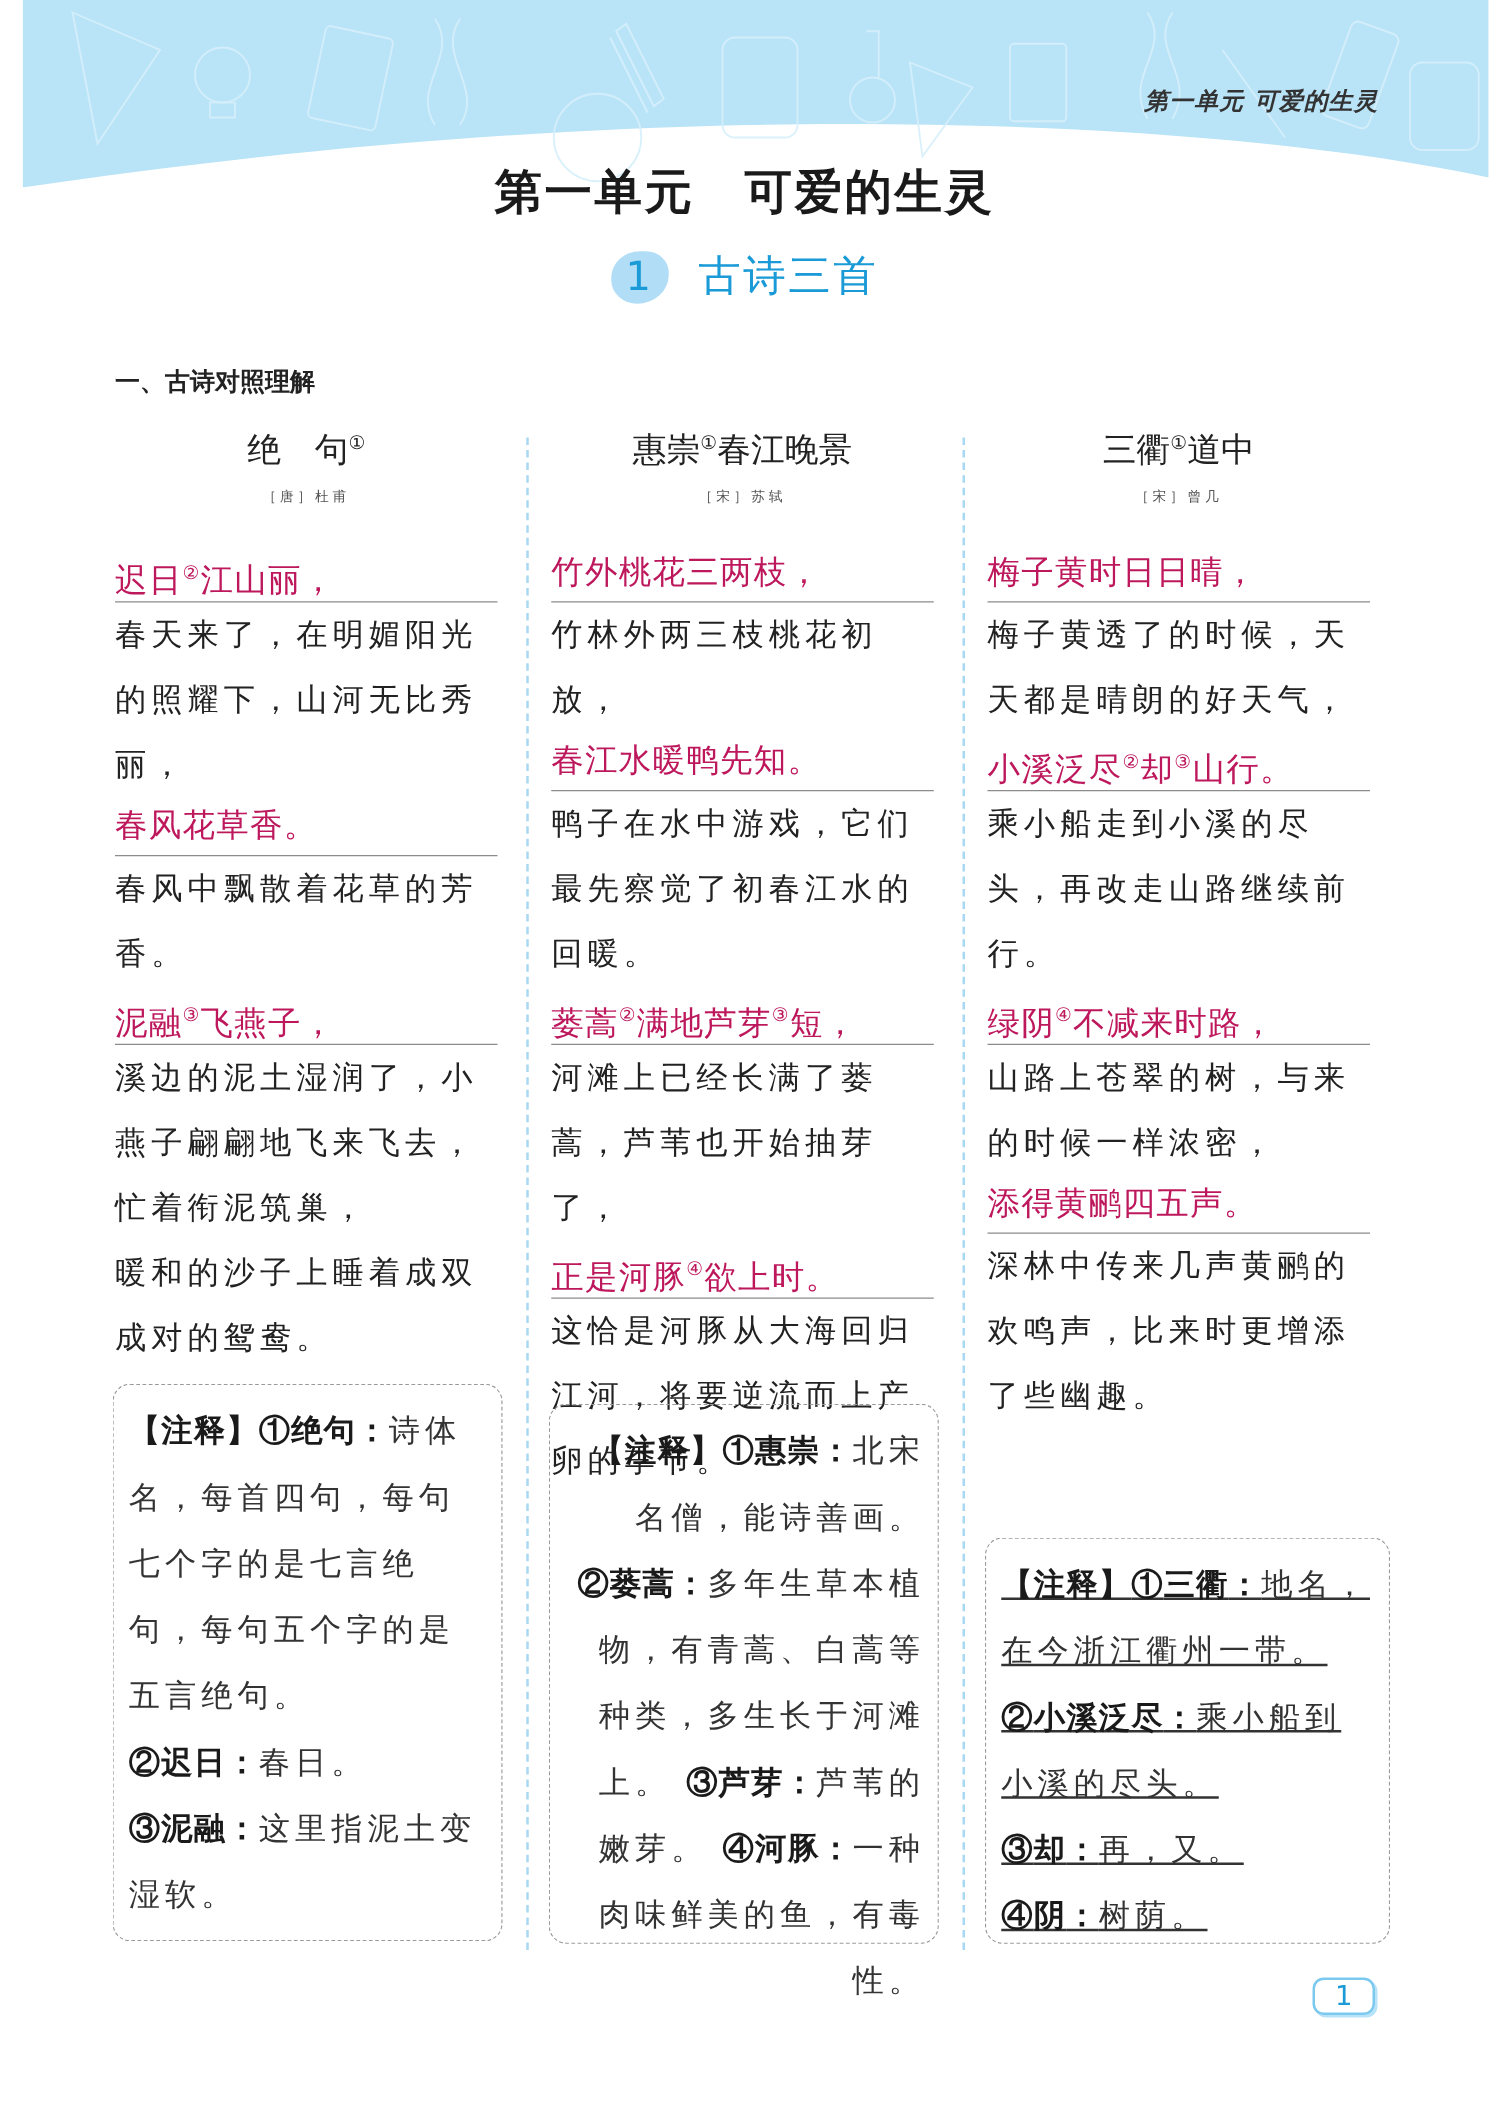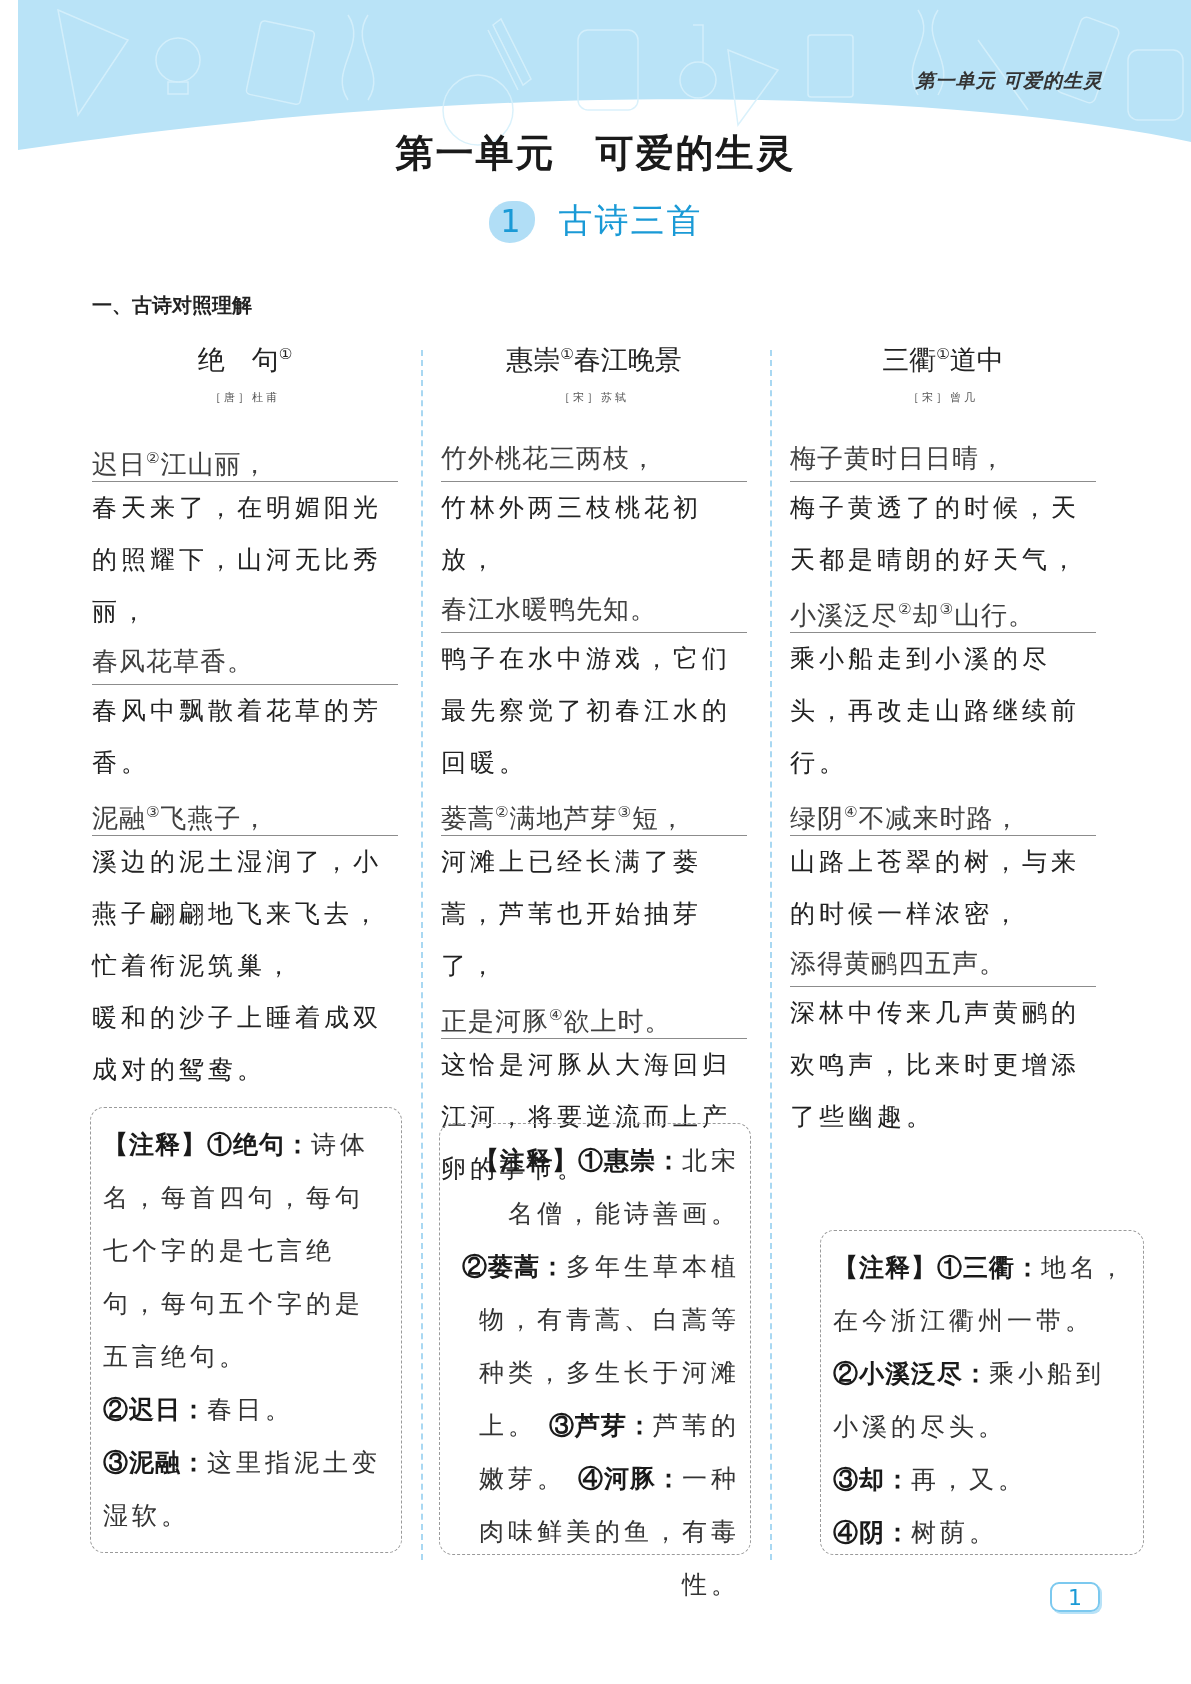--- a/index.html
+++ b/index.html
@@ -26,29 +26,29 @@
   .col2 { left: 441px; }
   .col3 { left: 790px; }
   .vdiv { position: absolute; top: 350px; height: 1210px; width: 0; border-left: 2px dashed #a9d8f2; }
   .vdiv1 { left: 421px; }
   .vdiv2 { left: 770px; }
 
   .poem-title { text-align: center; font-family: "DejaVu Sans", sans-serif; font-size: 27px; color: #222; height: 38px; line-height: 38px; }
   .poem-title sup { font-size: 15px; vertical-align: 10px; }
   .poem-author { text-align: center; font-size: 11px; color: #555; height: 62px; line-height: 50px; letter-spacing: 3px; }
 
-  .verse { font-family: "DejaVu Sans", sans-serif; font-size: 26px; color: #404040; height: 47px; line-height: 46px; border-bottom: 1.5px solid #8c8c8c; white-space: nowrap; letter-spacing: 1px; }
+  .verse { font-family: "DejaVu Sans", sans-serif; font-size: 26px; color: #be185d; height: 47px; line-height: 46px; border-bottom: 1.5px solid #8c8c8c; white-space: nowrap; letter-spacing: 1px; }
   .verse sup { font-size: 15px; vertical-align: 10px; }
   .trans { font-size: 25px; color: #222; line-height: 52px; letter-spacing: 4px; margin-bottom: 0px; }
 
   .note-box { position: absolute; border: 1.5px dashed #9a9a9a; border-radius: 14px; padding: 10px 10px 10px 12px; font-size: 25px; line-height: 53px; color: #333; letter-spacing: 4px; }
   .note-box .b { font-weight: bold; color: #1a1a1a; letter-spacing: 1px; }
   .note1 { left: 90px; top: 1107px; width: 312px; height: 446px; }
   .note2 { left: 439px; top: 1123px; width: 312px; height: 432px; text-align: right; }
-  .note3 { left: 820px; top: 1230px; width: 324px; height: 325px; }
+  .note3 { left: 788px; top: 1230px; width: 324px; height: 325px; text-decoration: underline; }
 
   .page-num { position: absolute; left: 1050px; top: 1582px; width: 50px; height: 30px; border: 2px solid #7cc9ef; border-radius: 9px; text-align: center; line-height: 27px; font-family: "DejaVu Sans", sans-serif; font-size: 22px; color: #1a9ad6; box-shadow: 2px 2px 0 #b8e2f7; }
 </style>
 </head>
 <body>
 
 <div class="header-band">
   <svg width="1173" height="150" viewBox="0 0 1173 150">
     <path d="M0,0 H1173 V142 C1000,105 760,96 580,100 C360,105 170,125 0,150 Z" fill="#b9e3f7"></path>
     <g stroke="#d6f0fb" stroke-width="1.5" fill="none" opacity="0.9">

